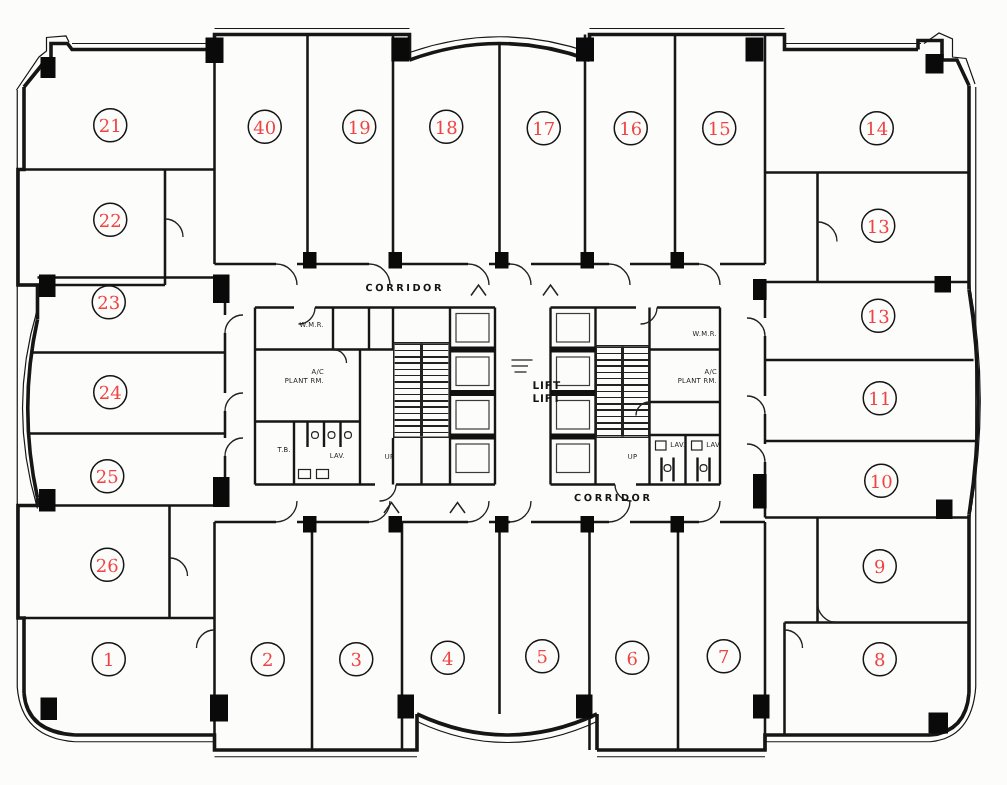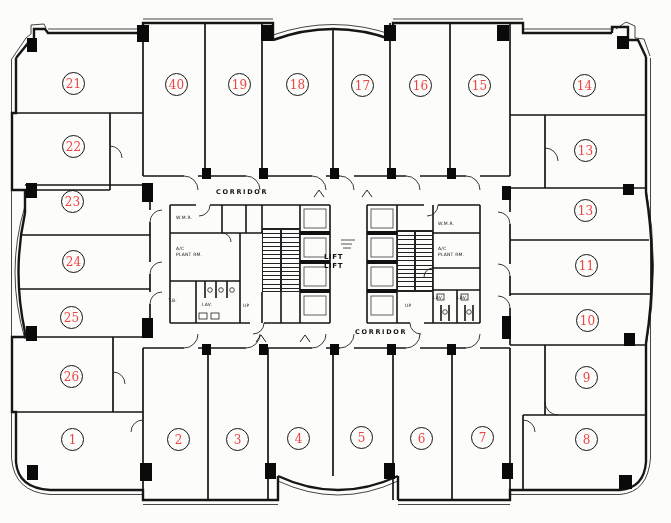--- a/index.html
+++ b/index.html
@@ -2,21 +2,21 @@
 <html><head>
 <meta charset="utf-8">
 <style>
   html,body{margin:0;padding:0;background:#fcfcfa;}
   .stage{position:relative;width:671px;height:523px;background:#fcfcfa;overflow:hidden;
          font-family:"DejaVu Sans",sans-serif;}
   .stage svg{position:absolute;left:0;top:0;}
   .u{position:absolute;width:23px;height:23px;border:1.5px solid #151515;border-radius:50%;
      display:flex;align-items:center;justify-content:center;
      font-family:"DejaVu Serif",serif;font-size:12px;color:#ef4444;box-sizing:border-box;}
-  .lbl{position:absolute;color:#141414;text-align:left;}
+  .lbl{position:absolute;color:#141414;text-align:right;}
   .corr{font-size:6.5px;letter-spacing:1.7px;font-weight:600;}
   .lobby{font-size:7px;font-weight:700;letter-spacing:.6px;line-height:1.35;}
   .tiny{font-size:4.5px;line-height:1.25;letter-spacing:.2px;color:#1c1c1c;}
   .stairs{position:absolute;box-sizing:border-box;border:1.2px solid #222;
           background:repeating-linear-gradient(180deg,#222 0 1px,transparent 1px 4.2px);}
   .stairs i{position:absolute;left:calc(50% - .6px);top:0;bottom:0;width:1.2px;background:#222;}
   .wm{position:absolute;left:155px;top:208px;width:390px;height:95px;line-height:95px;
       text-align:center;font-size:46px;font-weight:700;letter-spacing:12px;
       color:rgba(219,133,144,.32);filter:blur(.7px);pointer-events:none;}
 </style>

